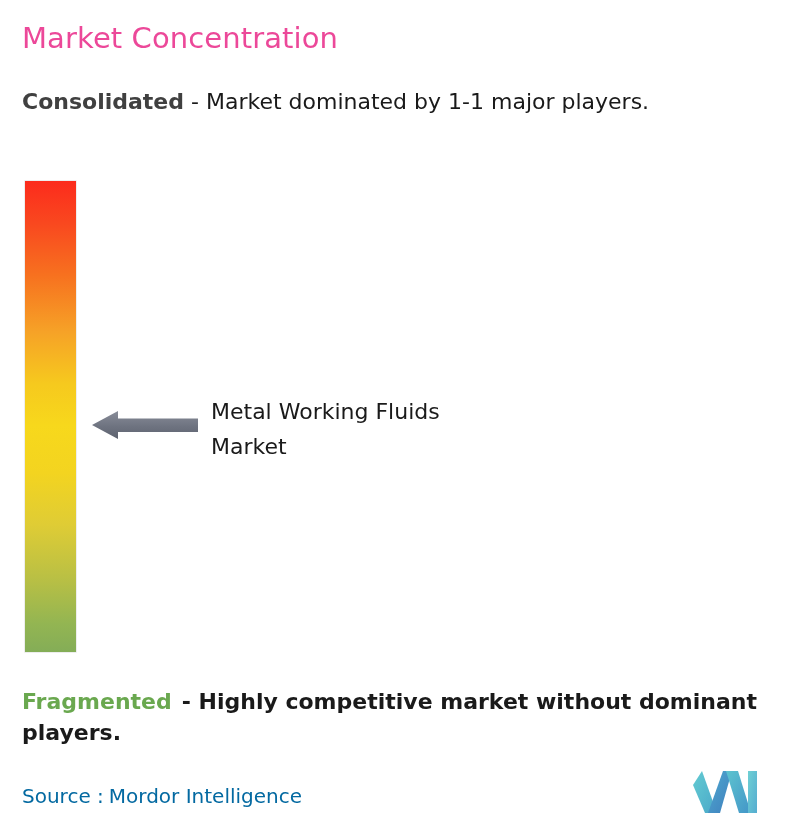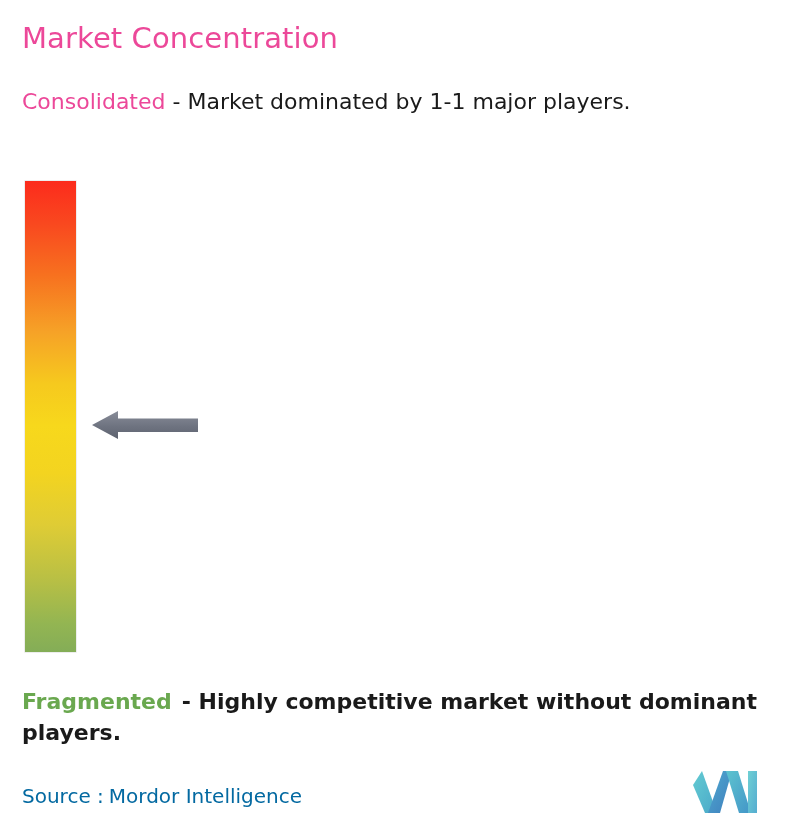--- a/index.html
+++ b/index.html
@@ -34,21 +34,22 @@
     position: absolute;
     left: 22px;
     top: 86px;
     width: 752px;
     font-size: 22px;
     line-height: 31px;
     color: #1a1a1a;
     font-weight: 400;
   }
   #consolidated-legend .term {
-    color: #ec4899;
+    color: #404040;
+    font-weight: bold;
   }
   #consolidated-legend .gap {
     display: inline-block;
     width: 7px;
   }
 
   
   #fragmented-legend {
     position: absolute;
     left: 22px;
@@ -158,20 +159,22 @@
         <stop offset="0%" stop-color="#898d99"></stop>
         <stop offset="55%" stop-color="#6e7380"></stop>
         <stop offset="100%" stop-color="#5d626f"></stop>
       </linearGradient>
     </defs>
     <polygon points="0,20 26,6 26,13.5 106,13.5 106,27 26,27 26,34" fill="url(#arrGrad)"></polygon>
   </svg>
 </div>
 
 <div id="market-label">
+  <div>Metal Working Fluids</div>
+  <div>Market</div>
 </div>
 
 <div id="fragmented-legend"><span class="term">Fragmented</span><span class="gap"></span><span class="desc">- Highly competitive market without dominant players.</span></div>
 
 <div id="source-line"><span>Source :</span><span class="sep"></span><span>Mordor Intelligence</span></div>
 
 <div id="brand-logo">
   <svg width="64" height="42" viewBox="0 0 64 42" xmlns="http://www.w3.org/2000/svg">
     <defs>
       <linearGradient id="lg1" x1="0" y1="0" x2="1" y2="1">

